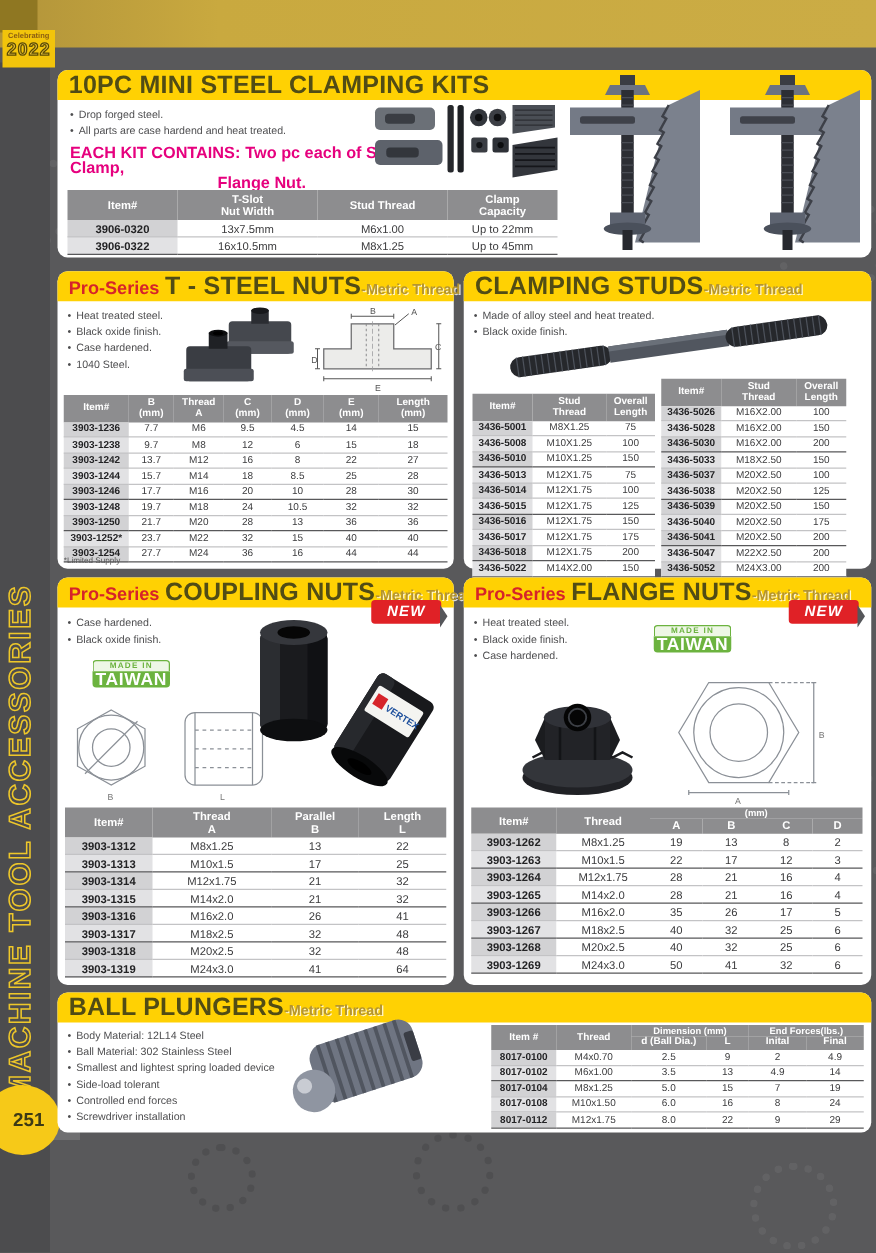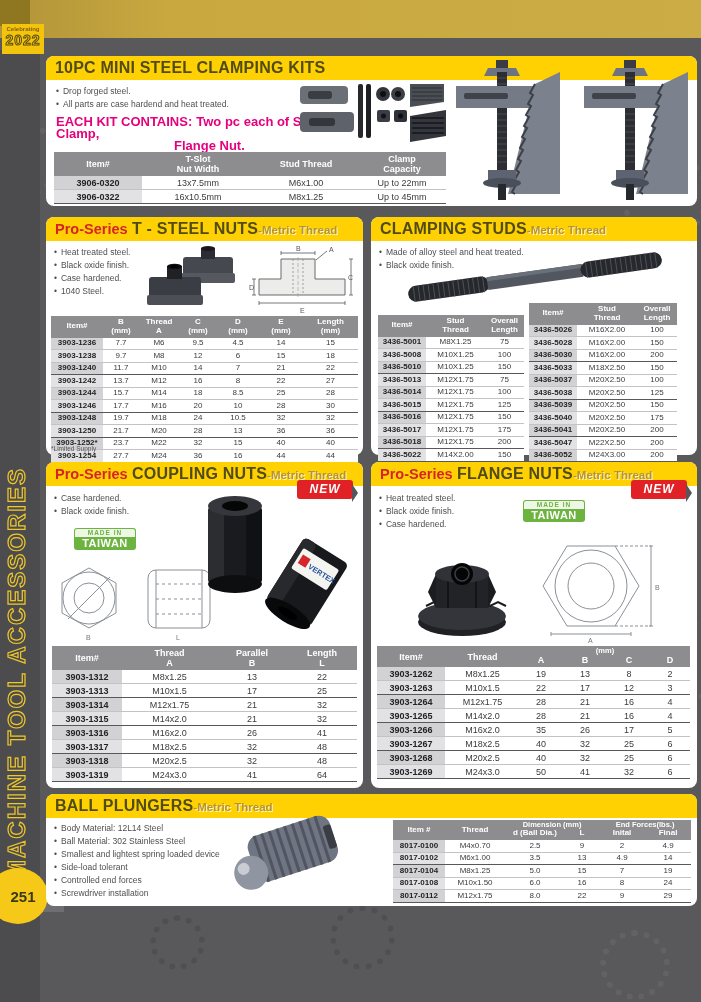--- a/index.html
+++ b/index.html
@@ -31,21 +31,21 @@
     color:transparent; -webkit-text-stroke:1.2px #eec72a; white-space:nowrap; }
   .page-badge { position:absolute; left:-12px; top:868px; width:60px; height:56px; border-radius:50%;
     background:#f6c918; z-index:4; display:flex; align-items:center; justify-content:center; }
   .page-badge span { font-size:15px; font-weight:bold; color:#3c3a16; padding-left:10px; }
   .page-tab { position:absolute; left:40px; top:886px; width:24px; height:26px; background:#6f6f71; z-index:3; }
 
   
   .panel { position:absolute; background:#fff; border-radius:8px; z-index:5; }
   .bar { position:absolute; left:0; top:0; right:0; height:24px; background:#ffd103;
     border-radius:8px 8px 0 0; line-height:24px; padding-left:9px; white-space:nowrap; overflow:visible; }
-  .t-main { font-weight:bold; font-size:16px; color:#514c15; letter-spacing:0.2px; }
+  .t-main { font-weight:bold; font-size:20px; color:#514c15; letter-spacing:0.2px; }
   .t-red  { font-weight:bold; font-size:14.5px; color:#d6232a; }
   .t-suffix { font-weight:bold; font-size:11.5px; color:#b5952f; text-shadow:1px 1px 0 rgba(255,255,255,0.8); }
 
   ul.bullets { position:absolute; list-style:none; }
   ul.bullets li { font-size:8.5px; color:#4e4e50; line-height:13px; }
   ul.bullets li::before { content:"•"; margin-right:4px; color:#4e4e50; }
 
   .contains { position:absolute; font-size:13px; font-weight:bold; color:#e6007e; line-height:12px; }
   .contains .lbl { margin-right:4px; }
   .contains .ind { padding-left:118px; }
@@ -68,21 +68,21 @@
 
   .new-badge { position:absolute; width:56px; height:19px; background:#e02126; color:#fff;
     font-style:italic; font-weight:bold; font-size:12px; text-align:center; line-height:19px;
     border-radius:3px; letter-spacing:1px; z-index:7; }
   .new-badge::after { content:""; position:absolute; right:-5px; top:4px; width:0; height:0;
     border-left:6px solid #55565a; border-top:9px solid transparent; border-bottom:9px solid transparent; }
 
   .taiwan { position:absolute; width:62px; text-align:center; z-index:6; }
   .taiwan .tw-top { font-size:6.5px; font-weight:bold; letter-spacing:1px; color:#6cb33f;
     background:#eef7e6; border:1px solid #6cb33f; border-bottom:none; border-radius:3px 3px 0 0; line-height:8px; }
-  .taiwan .tw-bot { font-size:11px; font-weight:bold; color:#fff; background:#6cb33f;
+  .taiwan .tw-bot { font-size:14px; font-weight:bold; color:#fff; background:#6cb33f;
     border-radius:0 0 3px 3px; line-height:13px; letter-spacing:0.5px; }
 
   .photo { position:absolute; z-index:6; }
   svg text { font-family:"Liberation Sans", sans-serif; }
 </style>
 </head>
 <body>
 
 <div class="gear" style="left:-20px;top:120px;width:80px;height:80px;"></div>
 <div class="gear" style="left:620px;top:150px;width:90px;height:90px;"></div>
@@ -288,29 +288,20 @@
         </tr>
         <tr>
           <td class="item-cell">3903-1238</td>
           <td>9.7</td>
           <td>M8</td>
           <td>12</td>
           <td>6</td>
           <td>15</td>
           <td>18</td>
         </tr>
-        <tr class="group-end">
-          <td class="item-cell">3903-1240</td>
-          <td>11.7</td>
-          <td>M10</td>
-          <td>14</td>
-          <td>7</td>
-          <td>21</td>
-          <td>22</td>
-        </tr>
         <tr>
           <td class="item-cell">3903-1242</td>
           <td>13.7</td>
           <td>M12</td>
           <td>16</td>
           <td>8</td>
           <td>22</td>
           <td>27</td>
         </tr>
         <tr>

